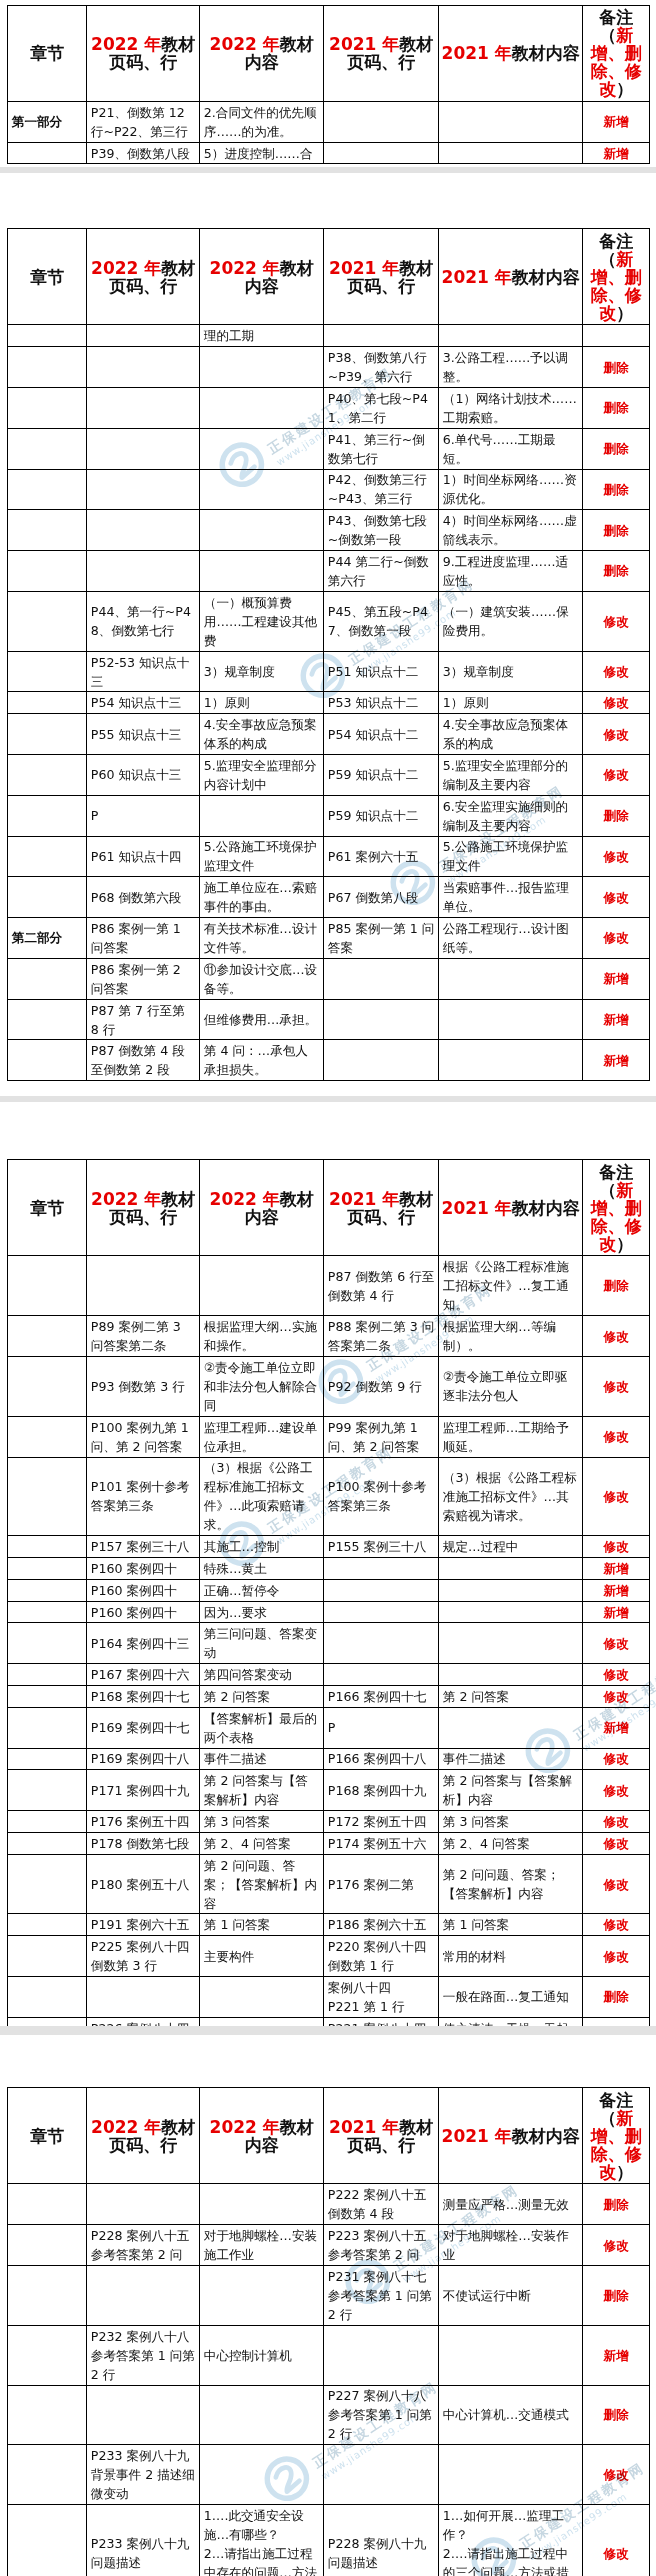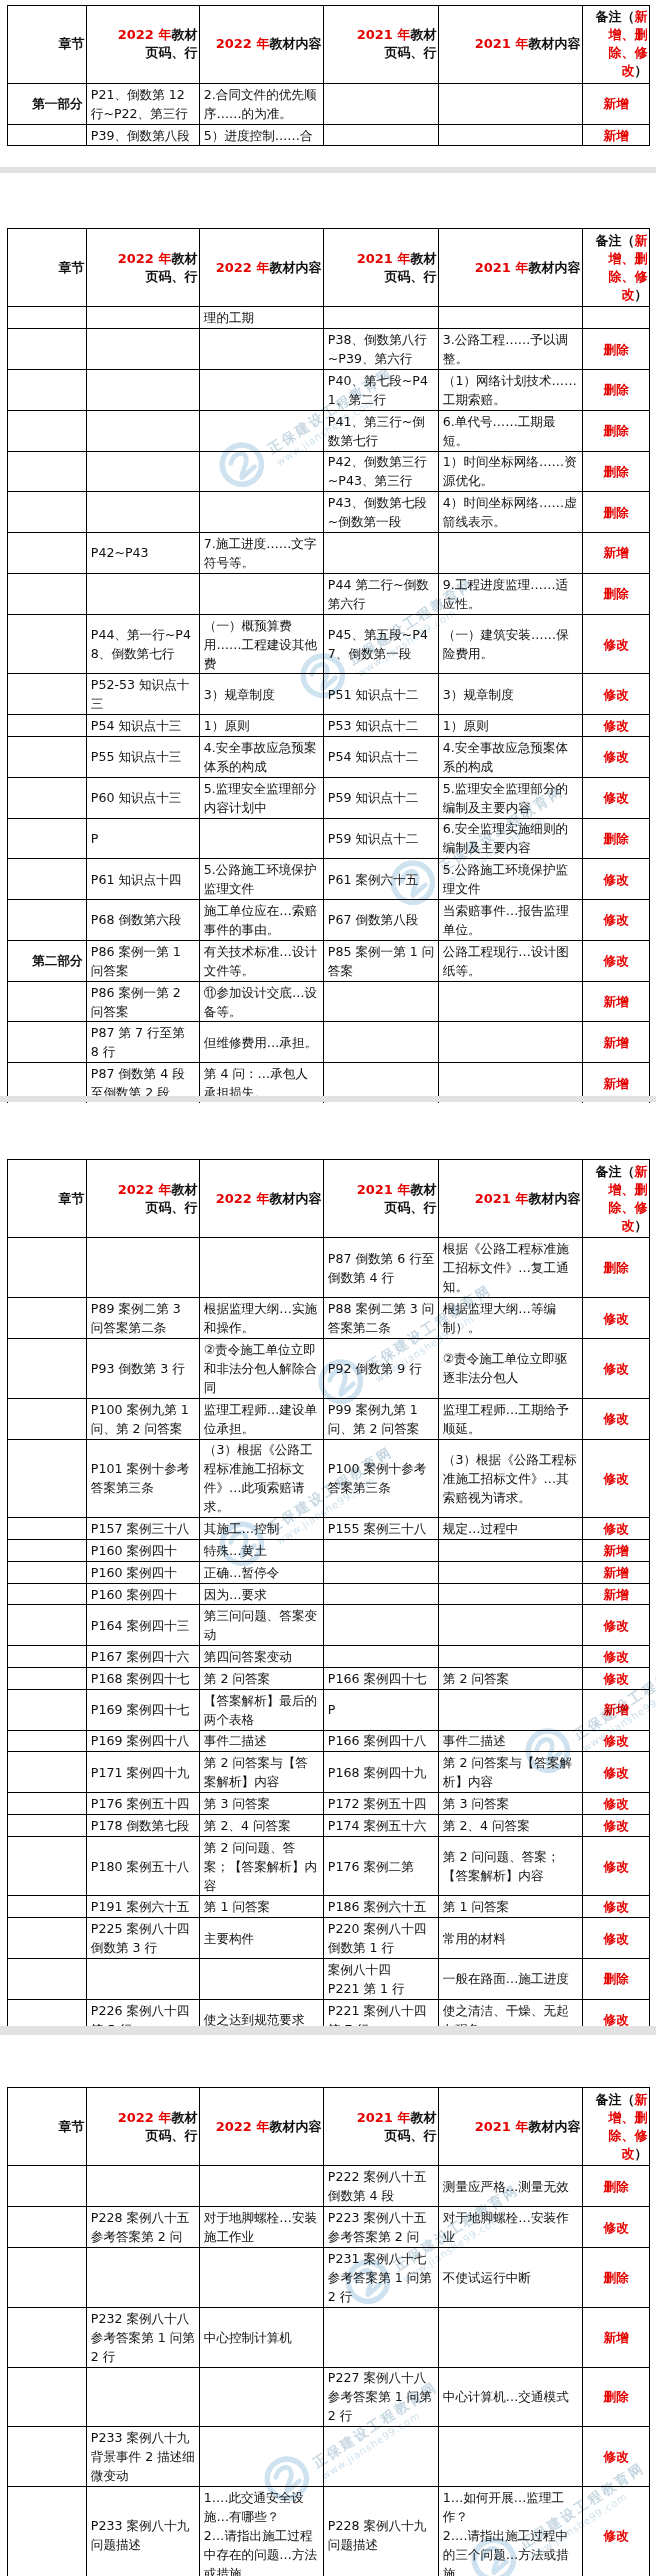--- a/index.html
+++ b/index.html
@@ -25,28 +25,28 @@
     border:0.9px solid #000;
     font-size:12.6px;
     line-height:19px;
     vertical-align:middle;
     padding:0.9px 3.6px;
     word-break:break-all;
     overflow:hidden;
   }
   table.cmp th {
     font-weight:bold;
-    text-align:right;
-    font-size:13px;
+    text-align:center;
+    font-size:17px;
     line-height:18px;
     padding:2.7px 1.8px;
     height:56px;
   }
   .red { color:#e60000; }
-  td.c-chap { font-weight:bold; text-align:right; }
+  td.c-chap { font-weight:bold; text-align:left; }
   td.c-page, td.c-cont { text-align:left; }
   td.c-mark { color:#e60000; font-weight:bold; text-align:center; font-size:13px; }
 
   
   .wm-layer { position:absolute; inset:0; pointer-events:none; mix-blend-mode:multiply; z-index:5; }
   .wm {
     position:absolute;
     display:flex;
     align-items:flex-end;
     gap:7.2px;
@@ -169,28 +169,20 @@
           <tr>
             <td class="c-chap"></td>
             <td class="c-page"></td>
             <td class="c-cont"></td>
             <td class="c-page">P43、倒数第七段~倒数第一段</td>
             <td class="c-cont">4）时间坐标网络……虚箭线表示。</td>
             <td class="c-mark">删除</td>
           </tr>
           <tr>
             <td class="c-chap"></td>
-            <td class="c-page">P42~P43</td>
-            <td class="c-cont">7.施工进度……文字符号等。</td>
-            <td class="c-page"></td>
-            <td class="c-cont"></td>
-            <td class="c-mark">新增</td>
-          </tr>
-          <tr>
-            <td class="c-chap"></td>
             <td class="c-page"></td>
             <td class="c-cont"></td>
             <td class="c-page">P44 第二行~倒数第六行</td>
             <td class="c-cont">9.工程进度监理……适应性。</td>
             <td class="c-mark">删除</td>
           </tr>
           <tr>
             <td class="c-chap"></td>
             <td class="c-page">P44、第一行~P48、倒数第七行</td>
             <td class="c-cont">（一）概预算费用……工程建设其他费</td>
@@ -471,21 +463,21 @@
             <td class="c-cont">主要构件</td>
             <td class="c-page">P220 案例八十四倒数第 1 行</td>
             <td class="c-cont">常用的材料</td>
             <td class="c-mark">修改</td>
           </tr>
           <tr>
             <td class="c-chap"></td>
             <td class="c-page"></td>
             <td class="c-cont"></td>
             <td class="c-page">案例八十四<br>P221 第 1 行</td>
-            <td class="c-cont">一般在路面…施工进度</td>
+            <td class="c-cont">一般在路面…复工通知</td>
             <td class="c-mark">删除</td>
           </tr>
           <tr>
             <td class="c-chap"></td>
             <td class="c-page">P226 案例八十四第 5 行</td>
             <td class="c-cont">使之达到规范要求</td>
             <td class="c-page">P221 案例八十四第 7 行</td>
             <td class="c-cont">使之清洁、干燥、无起灰现象</td>
             <td class="c-mark">修改</td>
           </tr>

